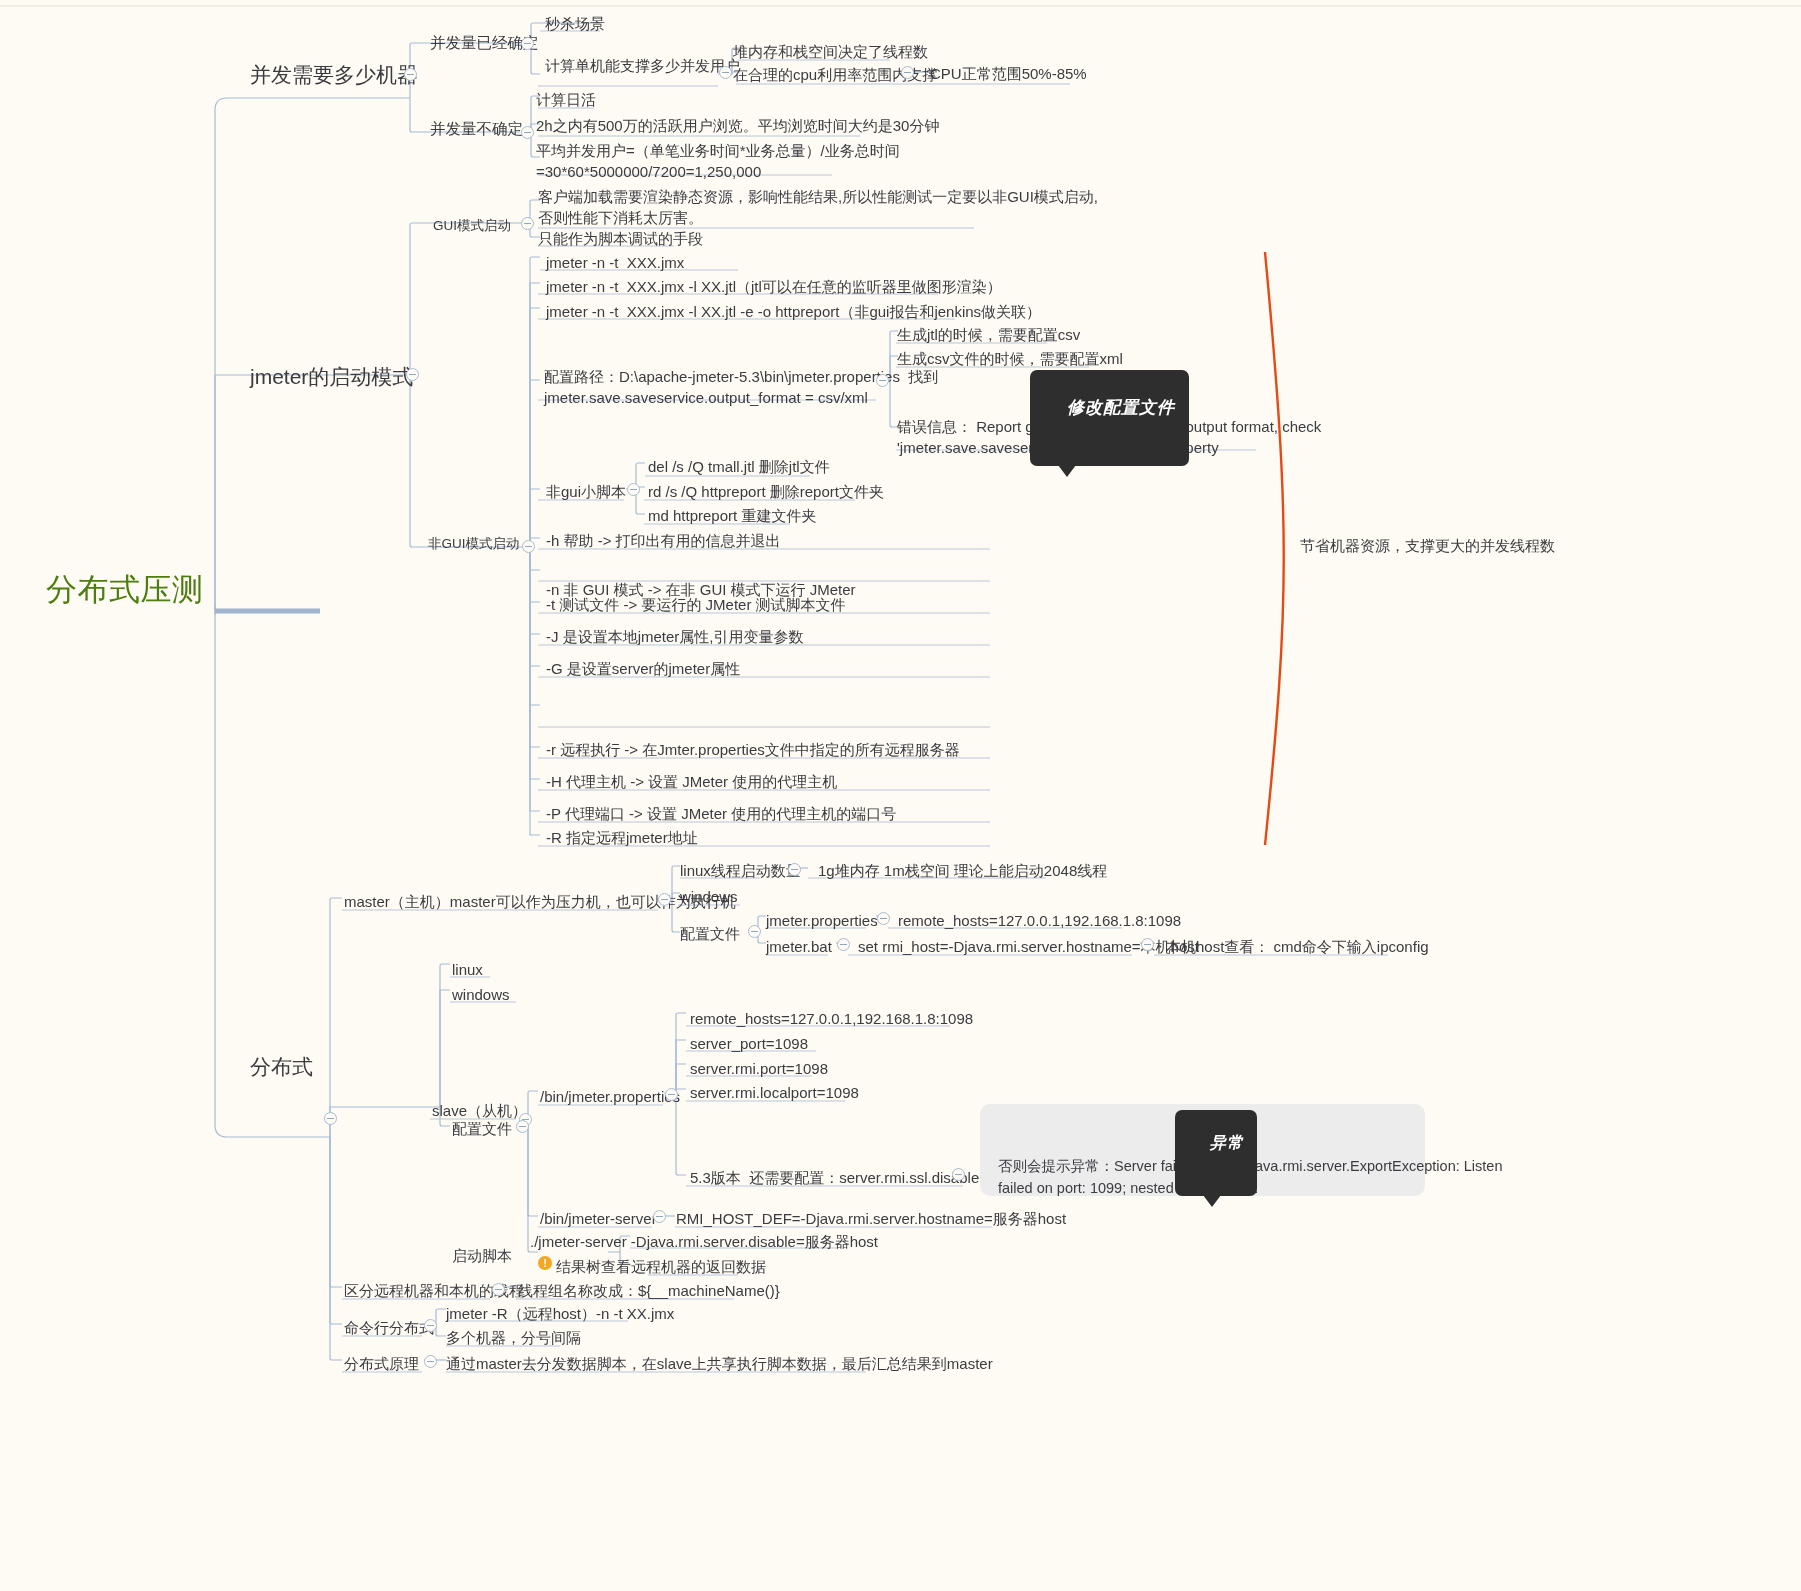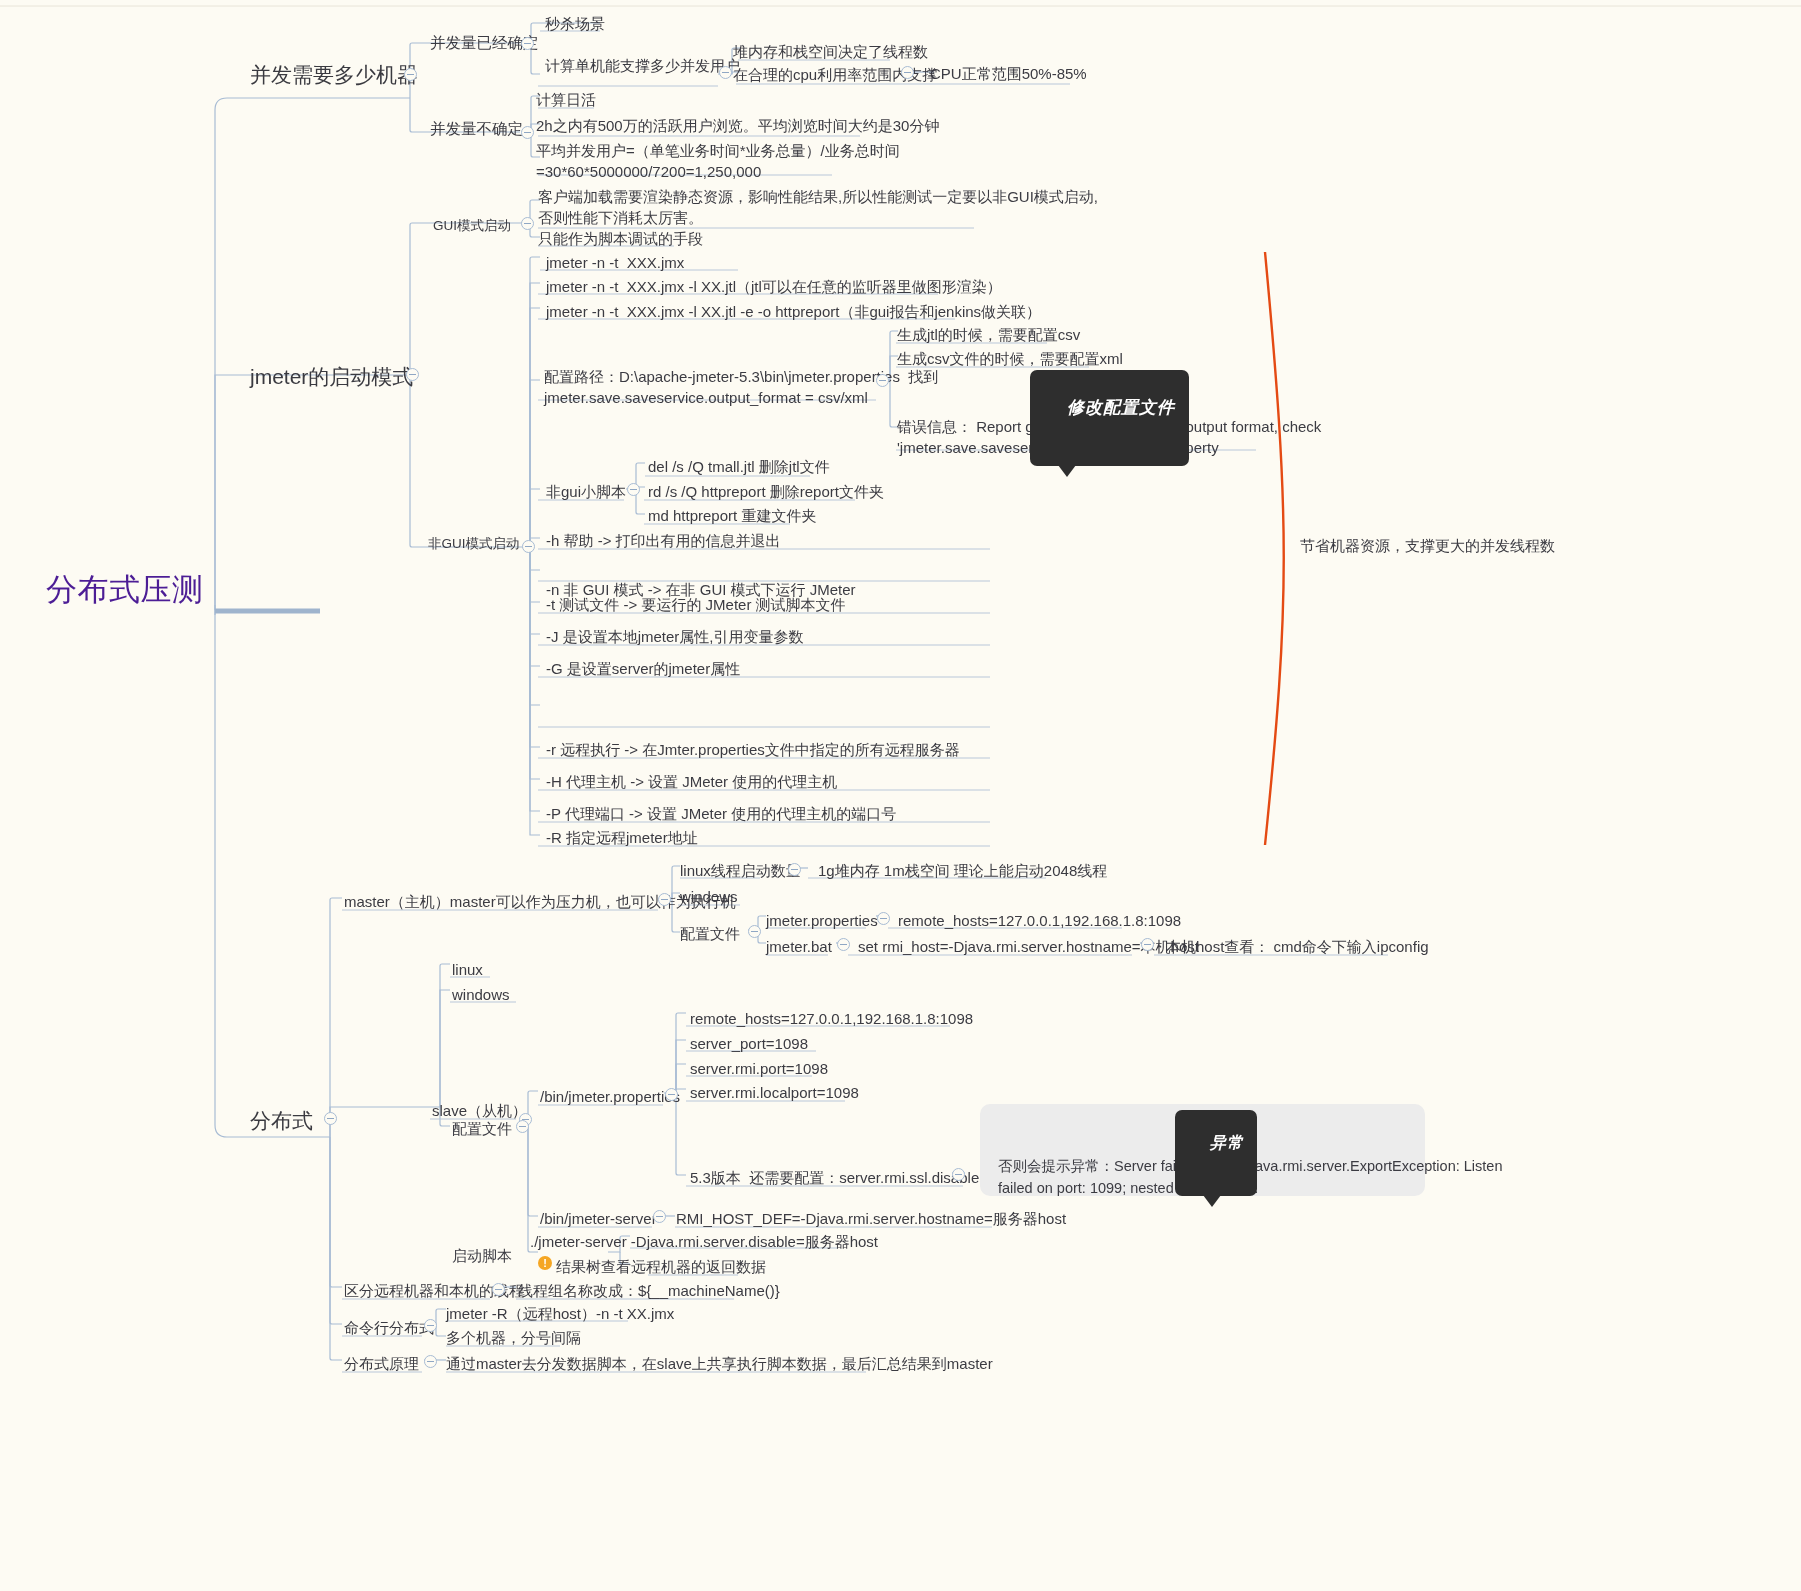--- a/index.html
+++ b/index.html
@@ -32,21 +32,21 @@
   .node {
     position: absolute;
     white-space: pre;
     line-height: 1.42;
     font-size: 15px;
     color: #3b3b42;
     box-sizing: border-box;
   }
   .node.lvl0 {
     font-size: 31px;
-    color: #4c1d95;
+    color: #4d7c0f;
     letter-spacing: .5px;
   }
   .node.lvl1 {
     font-size: 21px;
     color: #3a3a40;
   }
   .node.lvl2 { font-size: 15.5px; }
   .node.lvl3 { font-size: 15px; }
   .node.small { font-size: 13.5px; }
   .toggle {
@@ -346,21 +346,21 @@
   <div class="node lvl3" style="left:546px; top:739px;">-r 远程执行 -&gt; 在Jmter.properties文件中指定的所有远程服务器</div>
   <div class="node lvl3" style="left:546px; top:771px;">-H 代理主机 -&gt; 设置 JMeter 使用的代理主机</div>
   <div class="node lvl3" style="left:546px; top:803px;">-P 代理端口 -&gt; 设置 JMeter 使用的代理主机的端口号</div>
   <div class="node lvl3" style="left:546px; top:827px;">-R 指定远程jmeter地址</div>
 
   <div class="callout" style="left:1030px; top:370px;">
     <span>修改配置文件</span>
     <span class="tail"></span>
   </div>
 
-  <div class="node lvl1" style="left:250px; top:1106px;text-align:right;">分布式</div>
+  <div class="node lvl1" style="left:250px; top:1052px;text-align:right;">分布式</div>
   <div class="toggle" style="left:324px; top:1112px;"></div>
 
   <div class="node lvl3" style="left:344px; top:891px;">master（主机）master可以作为压力机，也可以作为执行机</div>
   <div class="toggle" style="left:658px; top:893px;"></div>
 
   <div class="node lvl3" style="left:680px; top:860px;">linux线程启动数量</div>
   <div class="toggle" style="left:788px; top:863px;"></div>
   <div class="node lvl3" style="left:818px; top:860px;">1g堆内存 1m栈空间 理论上能启动2048线程</div>
 
   <div class="node lvl3" style="left:680px; top:886px;">windows</div>

